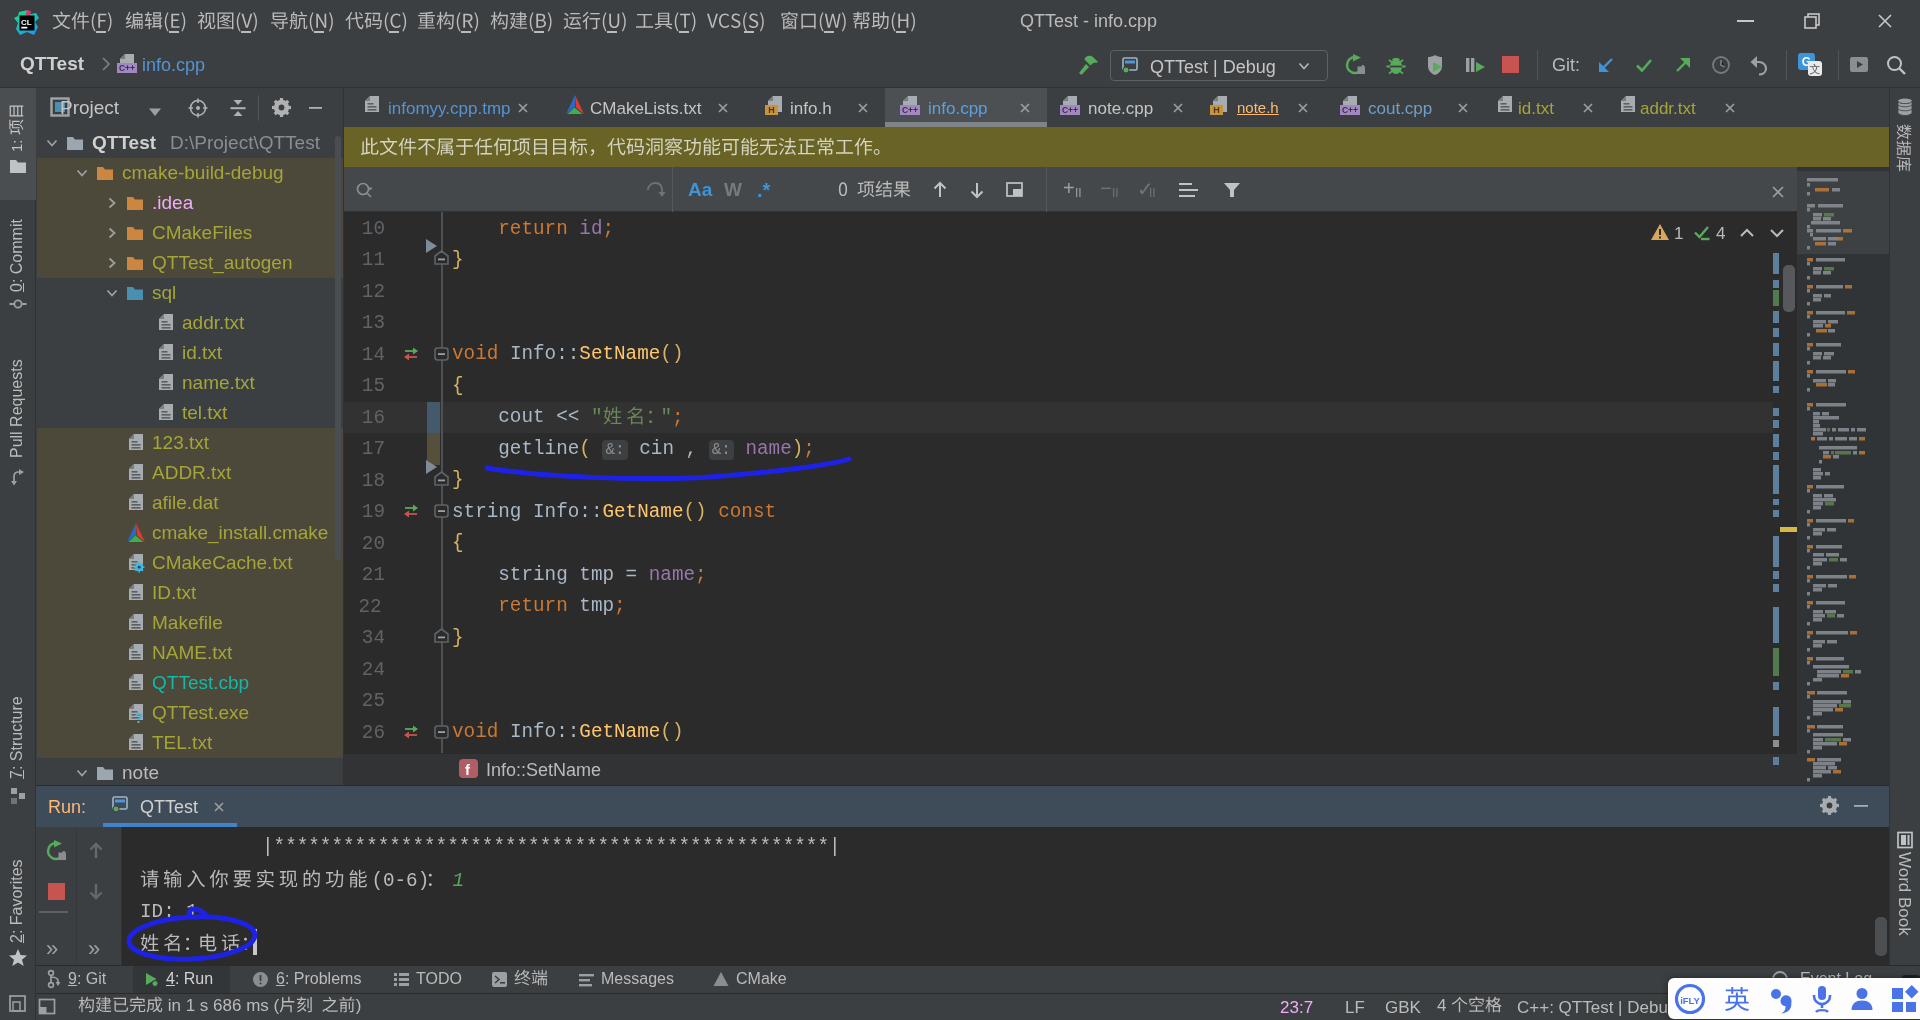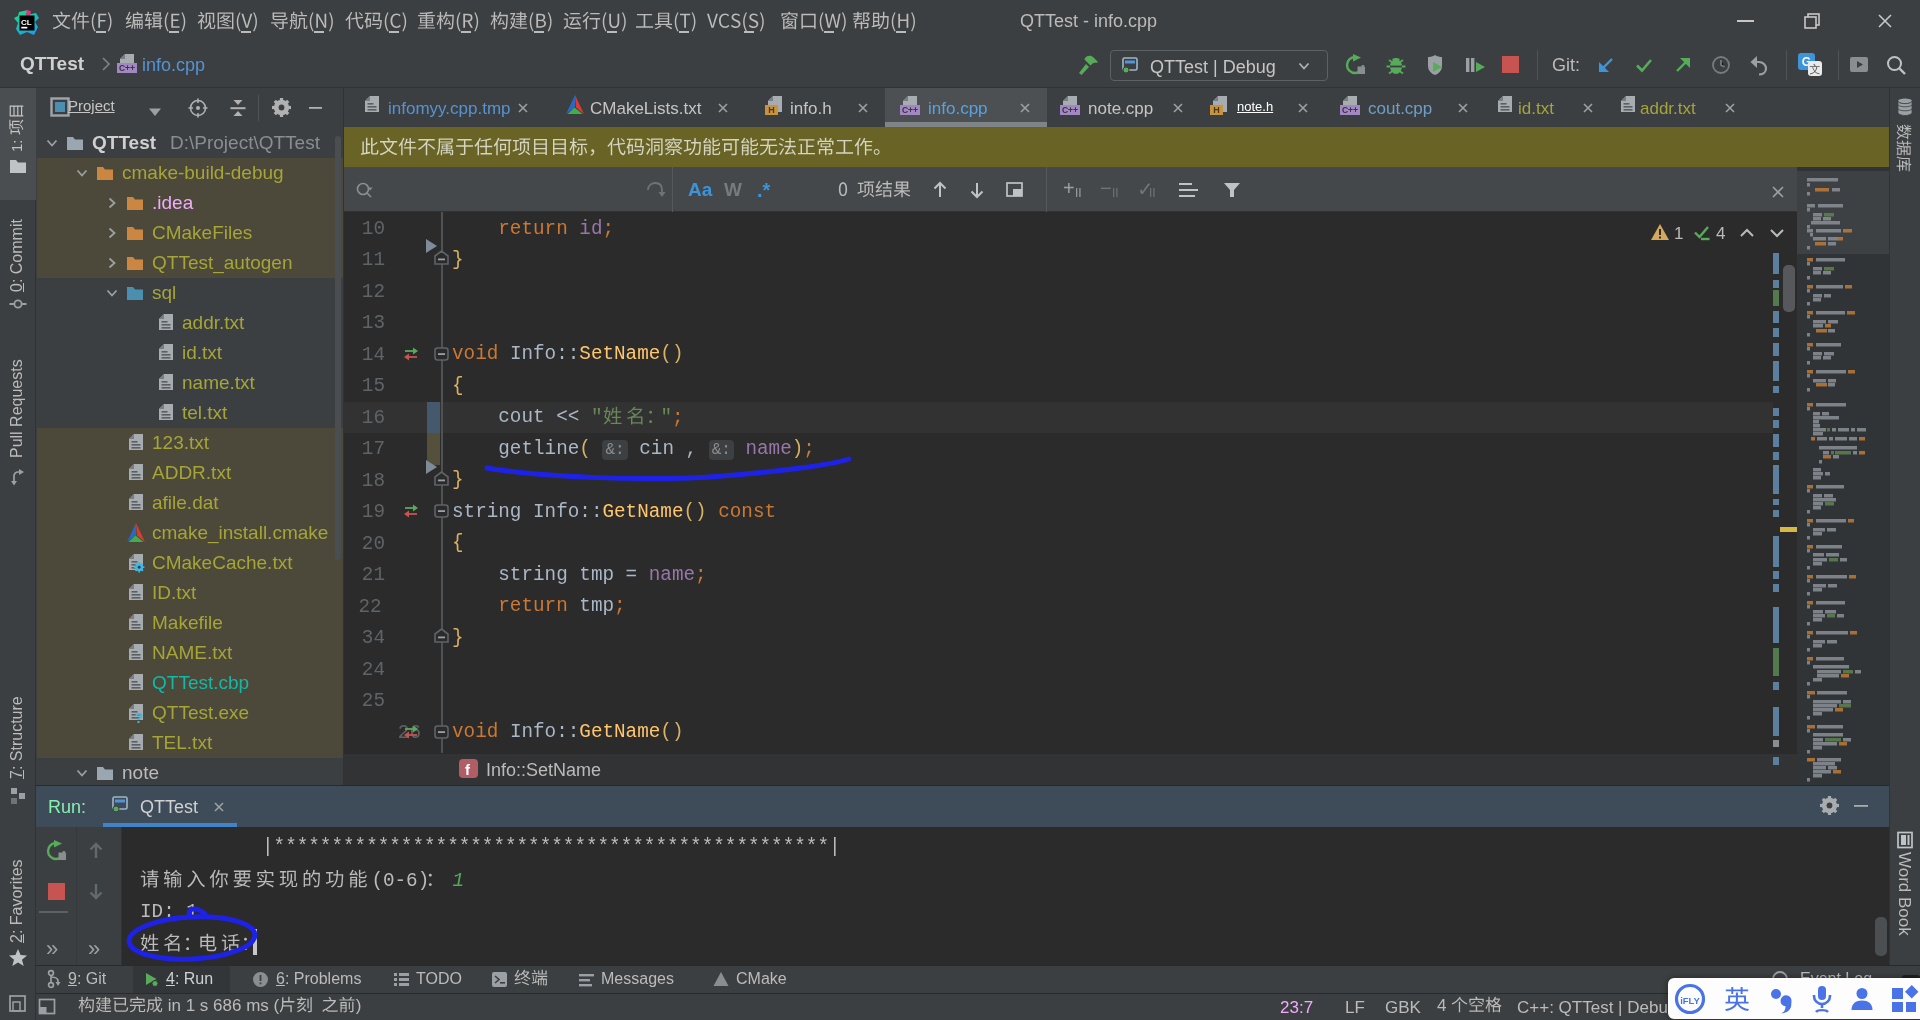--- a/index.html
+++ b/index.html
@@ -208,21 +208,21 @@
     <div class="abs" style="left:1885px;top:54px;"><svg style="" width="22" height="22" viewBox="0 0 22 22">
         <circle cx="9.5" cy="9.5" r="6.5" fill="none" stroke="#c0c3c5" stroke-width="2"></circle>
         <path stroke="#c0c3c5" stroke-width="2.4" d="M14.5 14.5 L20 20"></path>
       </svg></div>
     <div class="abs" style="left:0px;top:87px;width:1920px;height:1px;background:#323232;"></div>
     <div class="abs" style="left:36px;top:88px;width:1884px;height:39px;background:#3c3f41;"></div>
     <div class="abs" style="left:50px;top:97px;"><svg style="" width="20" height="20" viewBox="0 0 20 20">
         <rect x="1.5" y="1.5" width="17" height="17" fill="none" stroke="#9fa6aa" stroke-width="2.4"></rect>
         <rect x="5" y="5" width="10" height="10" fill="#4a8fb0"></rect>
       </svg></div>
-    <div class="abs" style="left:68px;top:97px;font-size:15px;color:#c5c5c5;white-space:pre;text-decoration:underline;">Project</div>
+    <div class="abs" style="left:60px;top:97px;font-size:19px;color:#c5c5c5;white-space:pre;">Project</div>
     <div class="abs" style="left:148px;top:103px;"><svg style="" width="14" height="10" viewBox="0 0 14 10">
         <path fill="#9da0a2" d="M1 1.5 L13 1.5 L7 9 Z"></path>
       </svg></div>
     <div class="abs" style="left:188px;top:98px;"><svg style="" width="20" height="20" viewBox="0 0 20 20">
         <circle cx="10" cy="10" r="7.5" fill="none" stroke="#afb1b3" stroke-width="1.6"></circle>
         <circle cx="10" cy="10" r="2" fill="#afb1b3"></circle>
         <path stroke="#afb1b3" stroke-width="1.6" d="M10 0.5 L10 5 M10 15 L10 19.5 M0.5 10 L5 10 M15 10 L19.5 10"></path>
       </svg></div>
     <div class="abs" style="left:228px;top:98px;"><svg style="" width="20" height="20" viewBox="0 0 20 20">
         <path fill="#afb1b3" d="M5.5 2 L14.5 2 L10 7 Z"></path>
@@ -296,21 +296,21 @@
     <div class="abs" style="left:1088px;top:99px;font-size:17px;color:#c5c5c5;white-space:pre;">note.cpp</div>
     <div class="abs" style="left:1171px;top:101px;"><svg style="" width="14" height="14" viewBox="0 0 14 14">
         <path stroke="#9da0a2" stroke-width="1.6" d="M3 3 L11 11 M11 3 L3 11"></path>
       </svg></div>
     <div class="abs" style="left:1210px;top:95px;"><svg style="" width="20" height="20" viewBox="0 0 20 20">
         <path fill="#a7acb0" d="M8 1 L17 1 L17 17 L3 17 L3 6 Z"></path>
         <path fill="#787d81" d="M8 1 L8 6 L3 6 Z"></path>
         <rect x="0" y="10" width="13" height="10" fill="#c9923d"></rect>
         <text x="6.5" y="18.4" text-anchor="middle" font-family="Liberation Sans" font-weight="bold" font-size="9" fill="#4a3a20">H</text>
       </svg></div>
-    <div class="abs" style="left:1237px;top:99px;font-size:13px;color:#ffffff;white-space:pre;text-decoration:underline;">note.h</div>
+    <div class="abs" style="left:1237px;top:99px;font-size:15px;color:#fdba74;white-space:pre;text-decoration:underline;">note.h</div>
     <div class="abs" style="left:1296px;top:101px;"><svg style="" width="14" height="14" viewBox="0 0 14 14">
         <path stroke="#9da0a2" stroke-width="1.6" d="M3 3 L11 11 M11 3 L3 11"></path>
       </svg></div>
     <div class="abs" style="left:1340px;top:95px;"><svg style="" width="20" height="20" viewBox="0 0 20 20">
         <path fill="#a7acb0" d="M8 1 L17 1 L17 17 L3 17 L3 6 Z"></path>
         <path fill="#787d81" d="M8 1 L8 6 L3 6 Z"></path>
         <rect x="0" y="10" width="20" height="10" fill="#a188c2"></rect>
         <text x="10" y="18.3" text-anchor="middle" font-family="Liberation Sans" font-weight="bold" font-size="8.5" fill="#3b3340">C++</text>
       </svg></div>
     <div class="abs" style="left:1368px;top:99px;font-size:17px;color:#6f9fc8;white-space:pre;">cout.cpp</div>
@@ -623,21 +623,21 @@
     <div class="abs" style="left:355px;top:406.82px;font-size:19.3px;color:#606366;white-space:pre;font-family:'Liberation Mono',monospace;width:30px;text-align:right;">16</div>
     <div class="abs" style="left:355px;top:438.28999999999996px;font-size:19.3px;color:#606366;white-space:pre;font-family:'Liberation Mono',monospace;width:30px;text-align:right;">17</div>
     <div class="abs" style="left:355px;top:469.76px;font-size:19.3px;color:#606366;white-space:pre;font-family:'Liberation Mono',monospace;width:30px;text-align:right;">18</div>
     <div class="abs" style="left:355px;top:501.23px;font-size:19.3px;color:#606366;white-space:pre;font-family:'Liberation Mono',monospace;width:30px;text-align:right;">19</div>
     <div class="abs" style="left:355px;top:532.7px;font-size:19.3px;color:#606366;white-space:pre;font-family:'Liberation Mono',monospace;width:30px;text-align:right;">20</div>
     <div class="abs" style="left:355px;top:564.17px;font-size:19.3px;color:#606366;white-space:pre;font-family:'Liberation Mono',monospace;width:30px;text-align:right;">21</div>
     <div class="abs" style="left:355px;top:595.64px;font-size:19.3px;color:#606366;white-space:pre;font-family:'Liberation Mono',monospace;width:30px;text-align:center;">22</div>
     <div class="abs" style="left:355px;top:627.11px;font-size:19.3px;color:#606366;white-space:pre;font-family:'Liberation Mono',monospace;width:30px;text-align:right;">34</div>
     <div class="abs" style="left:355px;top:658.5799999999999px;font-size:19.3px;color:#606366;white-space:pre;font-family:'Liberation Mono',monospace;width:30px;text-align:right;">24</div>
     <div class="abs" style="left:355px;top:690.05px;font-size:19.3px;color:#606366;white-space:pre;font-family:'Liberation Mono',monospace;width:30px;text-align:right;">25</div>
-    <div class="abs" style="left:355px;top:721.52px;font-size:19.3px;color:#606366;white-space:pre;font-family:'Liberation Mono',monospace;width:30px;text-align:right;margin-left:36px;">26</div>
+    <div class="abs" style="left:355px;top:721.52px;font-size:19.3px;color:#606366;white-space:pre;font-family:'Liberation Mono',monospace;width:30px;text-align:right;">26</div>
     <div class="abs" style="left:441px;top:212px;width:1.5px;height:541px;background:#4e5254;"></div>
     <div class="abs" style="left:403px;top:346px;"><svg style="" width="16" height="16" viewBox="0 0 16 16">
         <path fill="none" stroke="#57ab5a" stroke-width="1.8" d="M2 5 L12 5"></path>
         <path fill="#57ab5a" d="M10 1.5 L15 5 L10 8.5 Z"></path>
         <path fill="none" stroke="#c75450" stroke-width="1.8" d="M14 11 L4 11"></path>
         <path fill="#c75450" d="M6 7.5 L1 11 L6 14.5 Z"></path>
       </svg></div>
     <div class="abs" style="left:403px;top:503px;"><svg style="" width="16" height="16" viewBox="0 0 16 16">
         <path fill="none" stroke="#57ab5a" stroke-width="1.8" d="M2 5 L12 5"></path>
         <path fill="#57ab5a" d="M10 1.5 L15 5 L10 8.5 Z"></path>
@@ -942,21 +942,21 @@
       <rect x="16" y="762" width="22" height="3.5" fill="#8a9096" opacity="0.85"></rect>
       <rect x="16" y="766" width="13" height="3.5" fill="#8a9096" opacity="0.85"></rect>
       <rect x="31" y="766" width="9" height="3.5" fill="#8a9096" opacity="0.85"></rect>
       <rect x="16" y="770" width="18" height="3.5" fill="#8a9096" opacity="0.85"></rect>
       <rect x="36" y="770" width="8" height="3.5" fill="#c07a35" opacity="0.85"></rect>
       <rect x="16" y="774" width="9" height="3.5" fill="#8a9096" opacity="0.85"></rect>
       <rect x="10" y="778" width="3" height="3.5" fill="#8a9096" opacity="0.85"></rect>
     </svg>
     <div class="abs" style="left:36px;top:785px;width:1853px;height:1px;background:#2a2a2a;"></div>
     <div class="abs" style="left:36px;top:786px;width:1853px;height:41px;background:#3e4b59;"></div>
-    <div class="abs" style="left:48px;top:797px;font-size:18px;color:#86efac;white-space:pre;">Run:</div>
+    <div class="abs" style="left:48px;top:797px;font-size:18px;color:#fdba74;white-space:pre;">Run:</div>
     <div class="abs" style="left:112px;top:795px;"><svg style="" width="18" height="18" viewBox="0 0 18 18">
         <rect x="1" y="2" width="14" height="12" rx="1.5" fill="none" stroke="#9fb6c8" stroke-width="1.6"></rect>
         <rect x="3" y="4.5" width="10" height="3" fill="#5394d8"></rect>
         <circle cx="4" cy="14" r="3" fill="#57ab5a" stroke="#3c3f41" stroke-width="1"></circle>
       </svg></div>
     <div class="abs" style="left:140px;top:797px;font-size:18px;color:#d0d0d0;white-space:pre;">QTTest</div>
     <div class="abs" style="left:212px;top:800px;"><svg style="" width="14" height="14" viewBox="0 0 14 14">
         <path stroke="#9da0a2" stroke-width="1.6" d="M3 3 L11 11 M11 3 L3 11"></path>
       </svg></div>
     <div class="abs" style="left:103px;top:823px;width:134px;height:4px;background:#4083c9;"></div>

